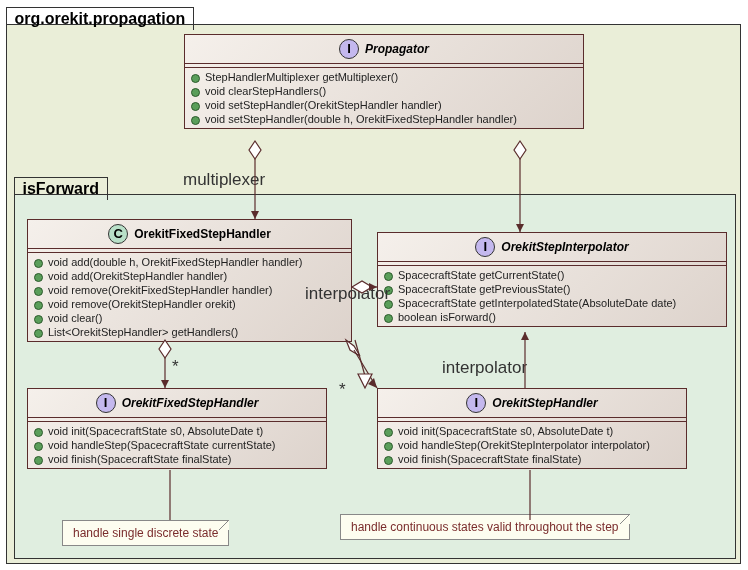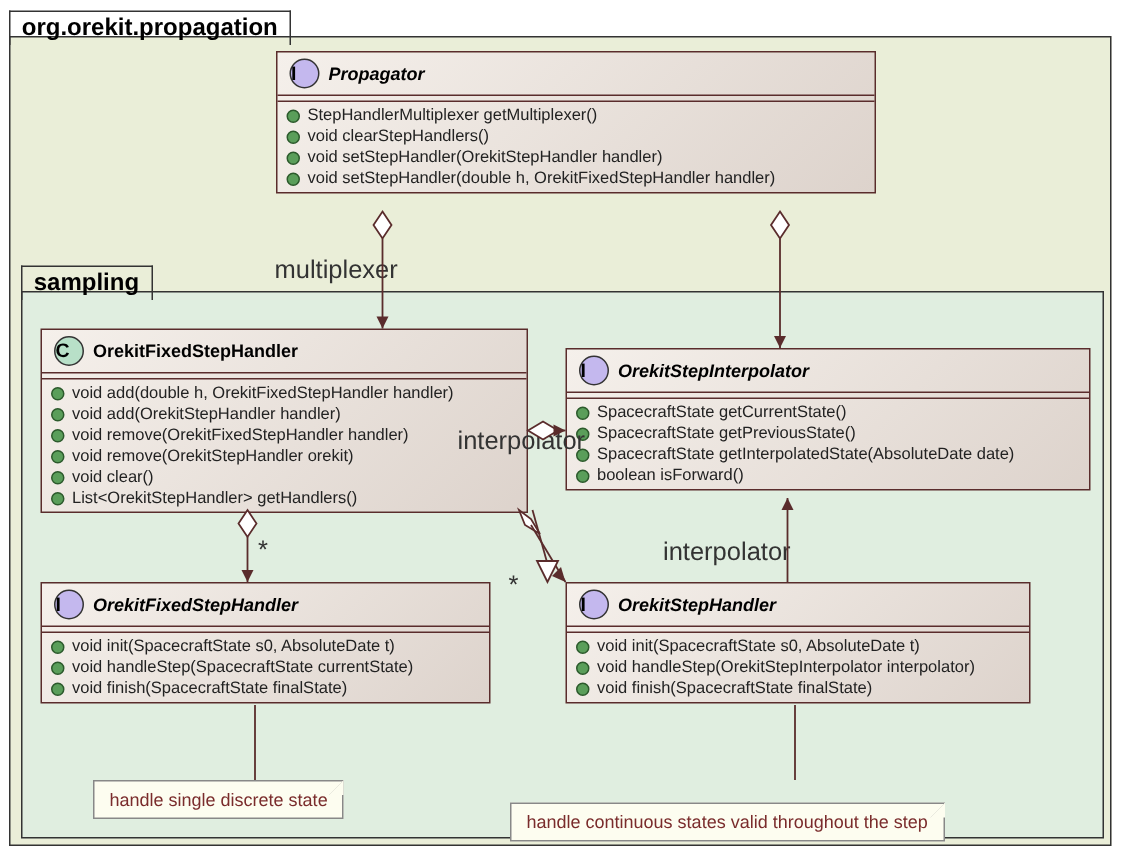--- a/index.html
+++ b/index.html
@@ -2,21 +2,21 @@
 <html><head>
 <meta charset="utf-8">
 <style>
 *{box-sizing:border-box;margin:0;padding:0}
 body{font-family:sans-serif;font-size:11px;background:#fff;width:748px;height:570px;position:relative;overflow:hidden}
 .pkg{position:absolute;border:1.5px solid #333}
 .pkg-tab{position:absolute;top:-18px;left:-1.5px;border:1.5px solid #333;border-bottom:none;padding:2px 8px;font-weight:bold;font-size:16px}
 .pkg-outer{left:6px;top:24px;width:735px;height:540px;background:#eaeed8}
 .pkg-inner{left:14px;top:194px;width:722px;height:365px;background:#e0eee0}
 .cls{position:absolute;border:1.5px solid #5a2c2c;background:linear-gradient(135deg,#f5f0eb 0%,#ddd3cc 100%)}
-.cls-hdr{border-bottom:1px solid #5a2c2c;padding:4px 8px;text-align:left;font-size:12px}
+.cls-hdr{border-bottom:1px solid #5a2c2c;padding:4px 8px;text-align:center;font-size:12px}
 .cls-hdr .badge{display:inline-block;width:20px;height:20px;border-radius:50%;line-height:18px;font-weight:bold;font-size:13px;vertical-align:middle;margin-right:6px;border:1px solid #333}
 .badge-i{background:#c4b8ee}
 .badge-c{background:#b8e0c8}
 .cls-name{font-style:italic;font-weight:bold;vertical-align:middle}
 .cls-name.concrete{font-style:normal}
 .cls-sep{height:4px;border-bottom:1px solid #5a2c2c}
 .cls-body{padding:2px 6px}
 .mth{padding:1px 0;white-space:nowrap;color:#222}
 .mth::before{content:"";display:inline-block;width:7px;height:7px;border-radius:50%;background:#5a9e5a;border:1px solid #2c5a2c;margin-right:5px;vertical-align:middle}
 .note{position:absolute;background:#fdfdf0;border:1px solid #888;padding:5px 10px;color:#7a2c2c;font-size:12px}
@@ -29,21 +29,21 @@
 .lbl{position:absolute;color:#333;font-size:17px;background:transparent}
 </style>
 </head>
 <body>
 
 <div class="pkg pkg-outer">
   <div class="pkg-tab">org.orekit.propagation</div>
 </div>
 
 <div class="pkg pkg-inner">
-  <div class="pkg-tab">sampling</div>
+  <div class="pkg-tab">isForward</div>
 </div>
 
 <div class="cls" style="left:184px;top:34px;width:400px">
   <div class="cls-hdr"><span class="badge badge-i">I</span><span class="cls-name">Propagator</span></div>
   <div class="cls-sep"></div>
   <div class="cls-body">
     <div class="mth">StepHandlerMultiplexer getMultiplexer()</div>
     <div class="mth">void clearStepHandlers()</div>
     <div class="mth">void setStepHandler(OrekitStepHandler handler)</div>
     <div class="mth">void setStepHandler(double h, OrekitFixedStepHandler handler)</div>
@@ -88,21 +88,21 @@
   <div class="cls-hdr"><span class="badge badge-i">I</span><span class="cls-name">OrekitStepHandler</span></div>
   <div class="cls-sep"></div>
   <div class="cls-body">
     <div class="mth">void init(SpacecraftState s0, AbsoluteDate t)</div>
     <div class="mth">void handleStep(OrekitStepInterpolator interpolator)</div>
     <div class="mth">void finish(SpacecraftState finalState)</div>
   </div>
 </div>
 
 <div class="note" style="left:62px;top:520px">handle single discrete state</div>
-<div class="note" style="left:340px;top:535px">handle continuous states valid throughout the step</div>
+<div class="note" style="left:340px;top:514px">handle continuous states valid throughout the step</div>
 
 <span class="lbl" style="left:183px;top:170px">multiplexer</span>
 <span class="lbl" style="left:305px;top:284px">interpolator</span>
 <span class="lbl" style="left:442px;top:358px">interpolator</span>
 <span class="lbl" style="left:172px;top:357px">*</span>
 <span class="lbl" style="left:339px;top:380px">*</span>
 
 <svg width="748" height="570">
 
   <polygon class="diamond" points="255,141 261,150 255,159 249,150"></polygon>

